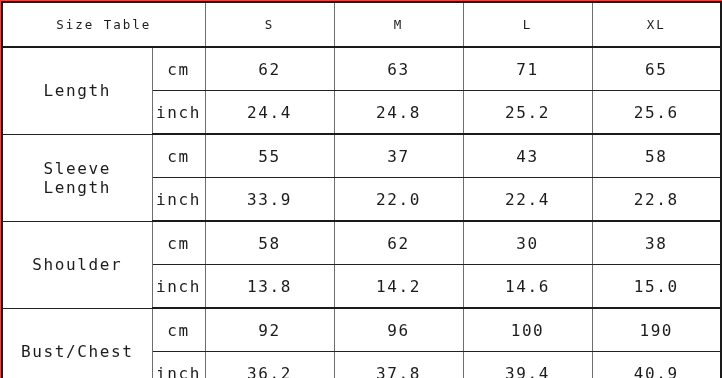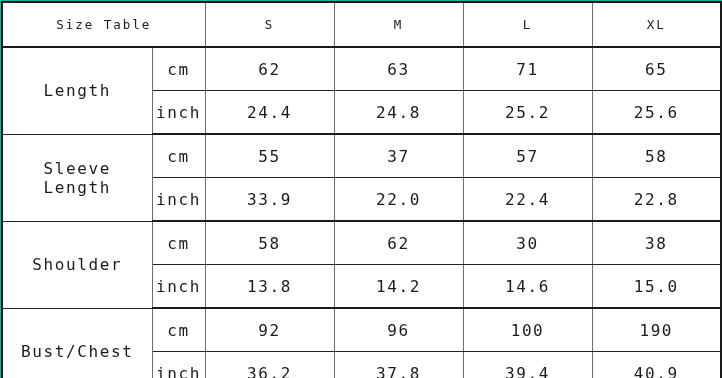--- a/index.html
+++ b/index.html
@@ -13,21 +13,21 @@
     height: 378px;
     overflow: hidden;
     font-family: "DejaVu Sans Mono", "Liberation Mono", monospace;
   }
 
   .table-wrap {
     box-sizing: border-box;
     width: 722px;
     height: 378px;
     padding: 1px 5px 1px 1px;
-    background: #14b8a6;
+    background: #ef4444;
   }
 
   table.size-table {
     border-collapse: collapse;
     table-layout: fixed;
     width: 716px;
     height: 376px;
     background: #ffffff;
     border: 2px solid #1a1a1a;
   }
@@ -119,21 +119,21 @@
         <td class="size-cell">24.8</td>
         <td class="size-cell">25.2</td>
         <td class="size-cell last-col">25.6</td>
       </tr>
 
       <tr class="unit-row">
         <td class="label-cell" rowspan="2">Sleeve Length</td>
         <td class="unit-cell">cm</td>
         <td class="size-cell">55</td>
         <td class="size-cell">37</td>
-        <td class="size-cell">57</td>
+        <td class="size-cell">43</td>
         <td class="size-cell last-col">58</td>
       </tr>
       <tr class="unit-row group-end">
         <td class="unit-cell">inch</td>
         <td class="size-cell">33.9</td>
         <td class="size-cell">22.0</td>
         <td class="size-cell">22.4</td>
         <td class="size-cell last-col">22.8</td>
       </tr>
 

